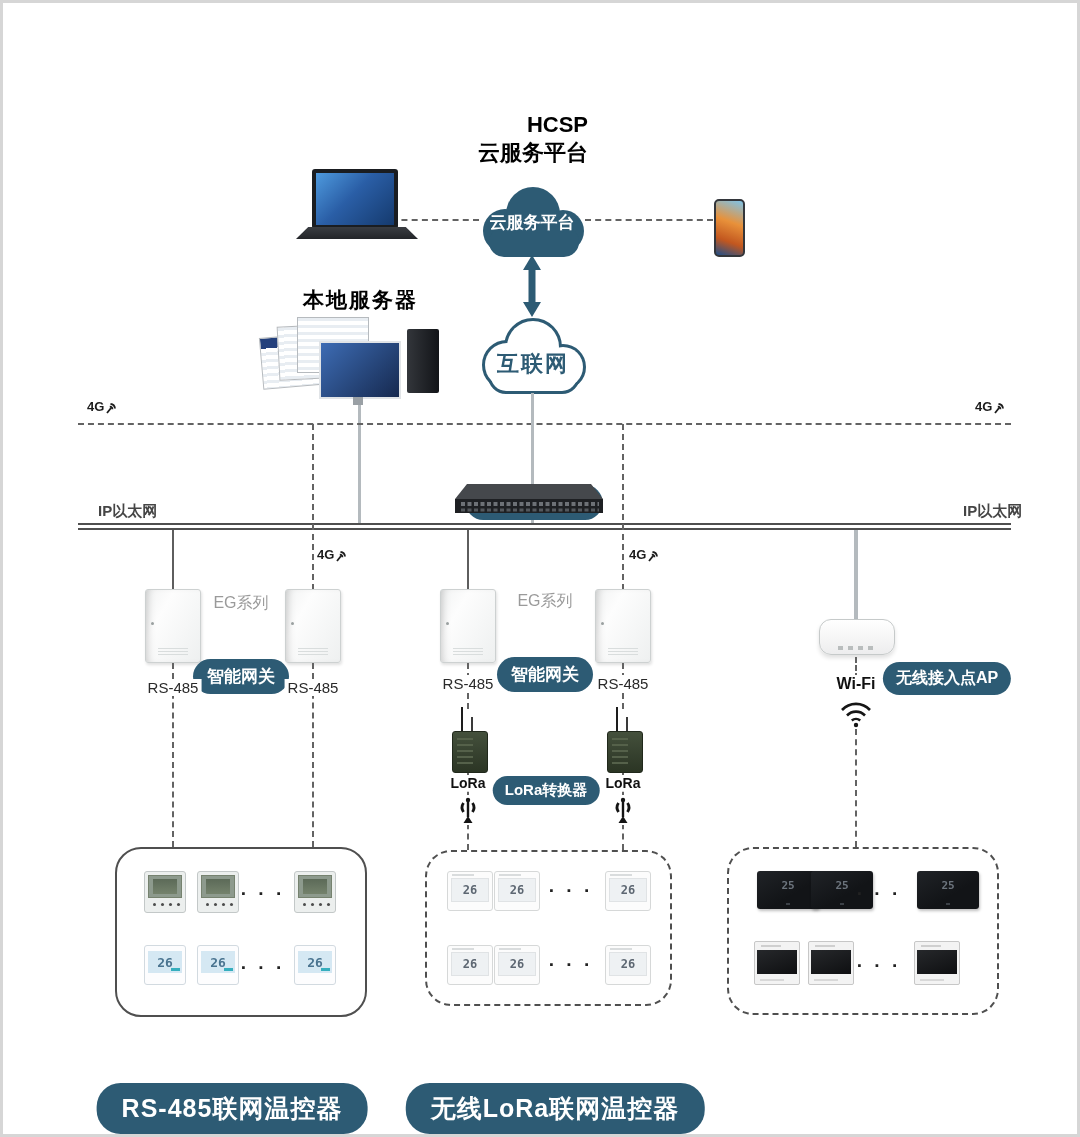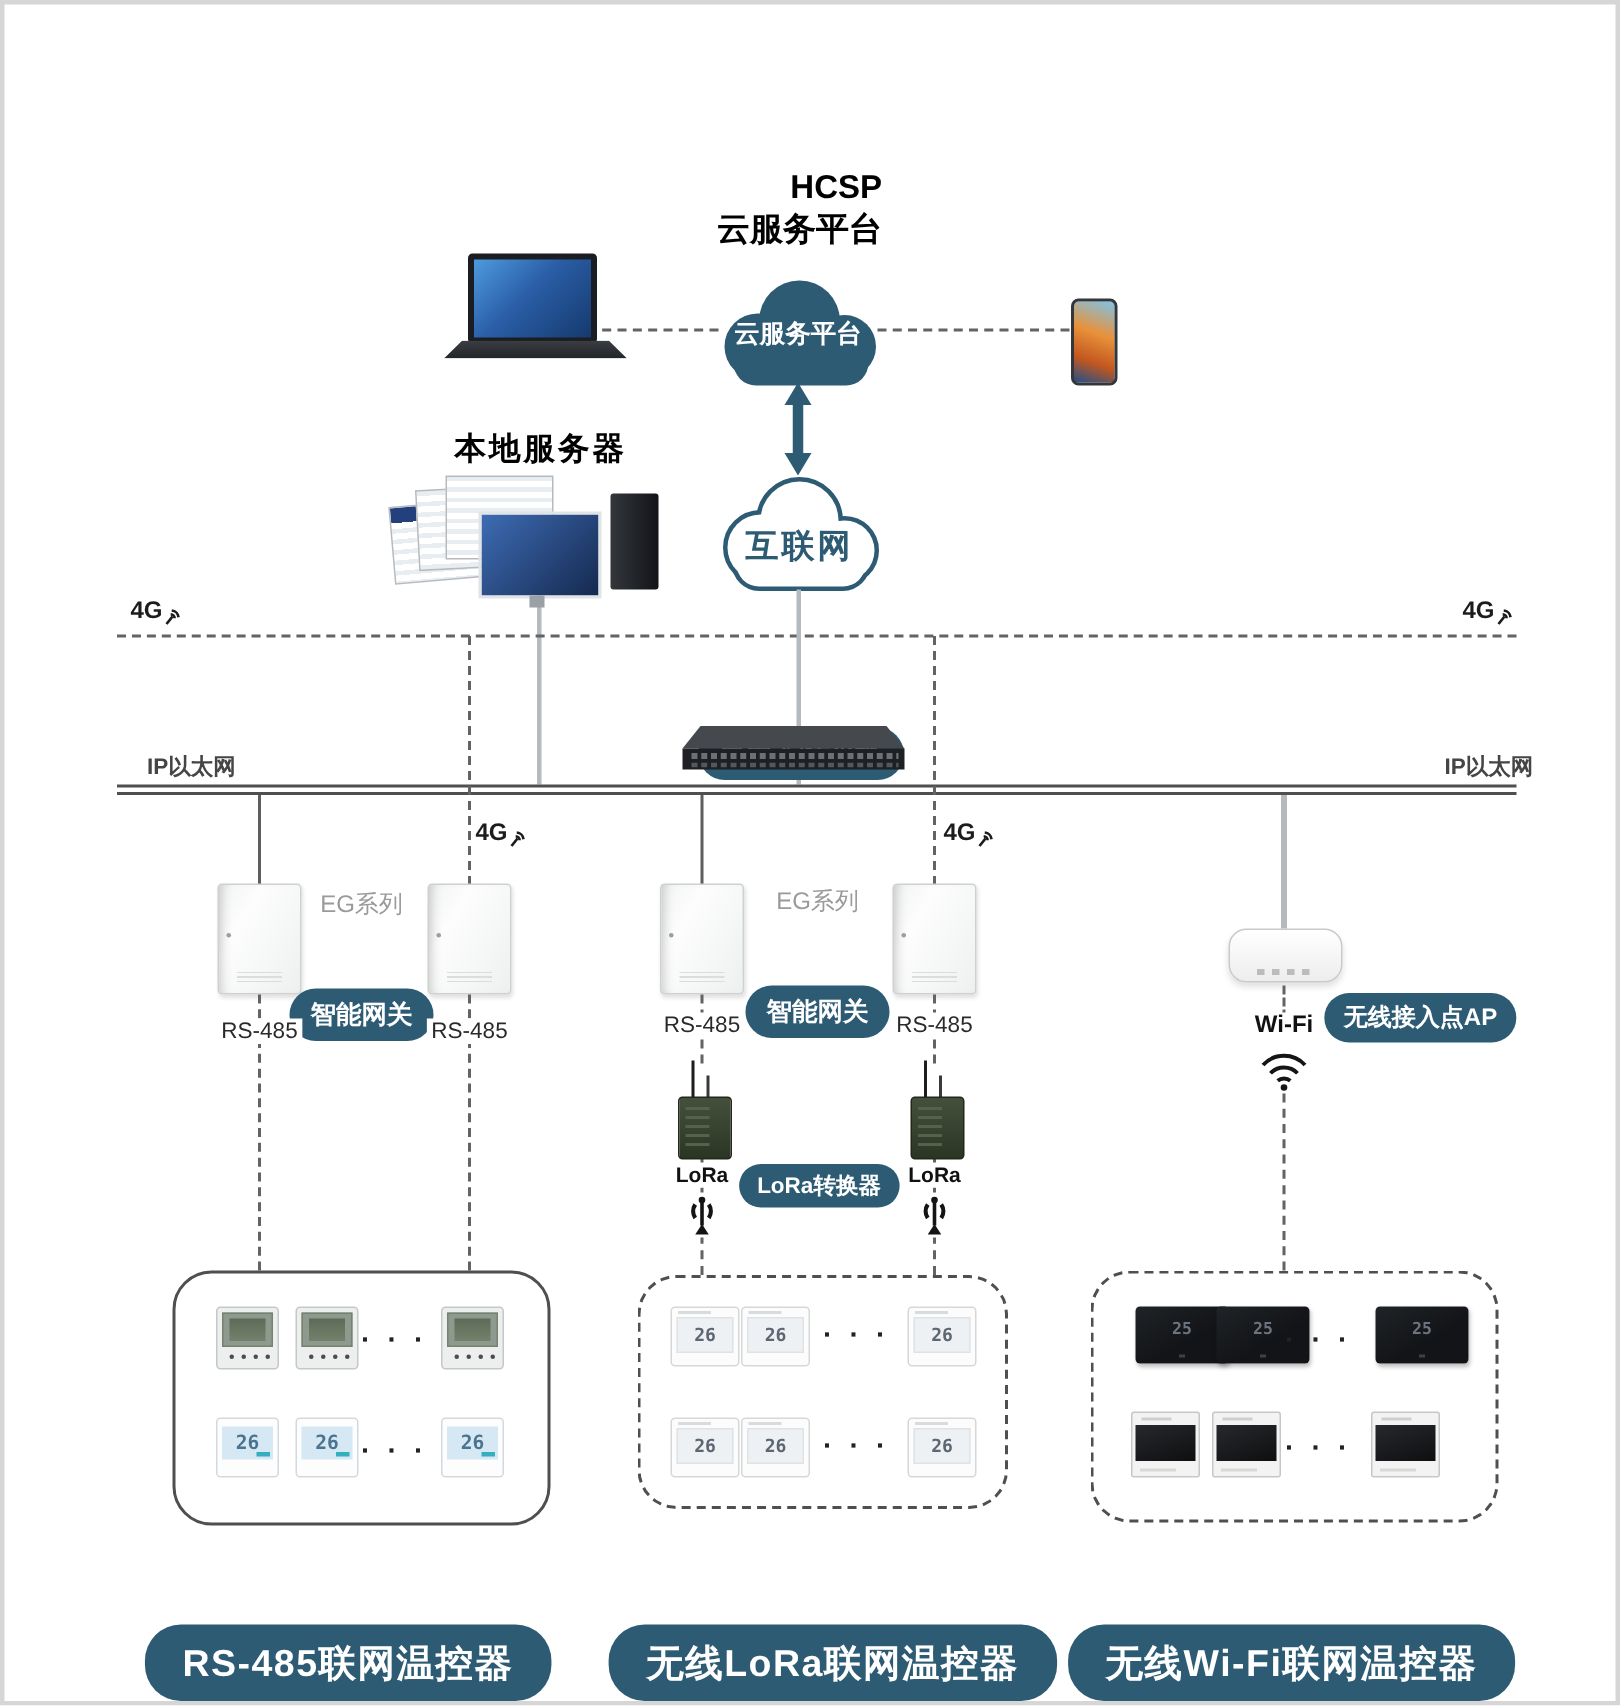--- a/index.html
+++ b/index.html
@@ -10,21 +10,21 @@
   .pill{background:#2d5b74;color:#fff;font-weight:bold;border-radius:20px;white-space:nowrap;text-align:center;margin-top:44px;}
   .vsolid{width:0;border-left:2px solid #5e5e5e;}
   .vlight{background:#b4babe;}
   .vdash{width:0;border-left:2px dashed #636363;}
   .hdash{height:0;border-top:2px dashed #636363;}
   .lbl{white-space:nowrap;}
   .title{font-size:30px;font-weight:bold;color:#3a86c5;letter-spacing:1px;}
   .heading{color:#000000;font-weight:bold;text-align:right;line-height:1.25;}
   .dots{font-weight:bold;font-size:19px;color:#222;letter-spacing:3px;white-space:nowrap;}
   .g4{display:flex;align-items:flex-end;gap:1px;}
-  .g4 .g4txt{font-size:16px;font-weight:bold;color:#1c1c1c;}
+  .g4 .g4txt{font-size:13px;font-weight:bold;color:#1c1c1c;}
   
   .gw{width:54px;height:72px;background:linear-gradient(120deg,#f2f3f3 0%,#fdfdfd 30%,#eef0f0 100%);border:1px solid #cdd1d1;border-radius:3px;box-shadow:inset 7px 0 8px -6px rgba(0,0,0,.22),1px 2px 3px rgba(0,0,0,.12);}
   .gw::before{content:"";position:absolute;left:5px;top:32px;width:3px;height:3px;border-radius:50%;background:#9aa0a0;}
   .gw::after{content:"";position:absolute;left:12px;bottom:7px;width:30px;height:7px;background:repeating-linear-gradient(180deg,#d9dddd 0 1px,transparent 1px 3px);}
   
   .ap{width:74px;height:34px;background:linear-gradient(#ffffff,#ededee);border:1px solid #c6caca;border-radius:12px;box-shadow:0 3px 4px rgba(0,0,0,.12);}
   .ap::after{content:"";position:absolute;left:18px;bottom:4px;width:5px;height:4px;background:#b9bdbd;box-shadow:10px 0 0 #b9bdbd,20px 0 0 #b9bdbd,30px 0 0 #b9bdbd;}
   
   .lconv{width:34px;height:40px;background:linear-gradient(#44503c,#2b3524);border:1px solid #20281b;border-radius:3px;}
   .lconv::after{content:"";position:absolute;left:4px;top:6px;width:16px;height:26px;background:repeating-linear-gradient(180deg,#55614a 0 2px,transparent 2px 6px);}
@@ -340,15 +340,14 @@
         <div class="scr"></div>
       </div>
     <div class="abs dots ctr" style="left:150px;top:106px;">· · ·</div>
     <div class="abs tE" style="left:185px;top:92px;">
         <div class="scr"></div>
       </div>
   </div>
 
   <div class="abs pill ctr bottompill" style="left:229px;top:1036px;">RS-485联网温控器</div>
   <div class="abs pill ctr bottompill" style="left:552px;top:1036px;">无线LoRa联网温控器</div>
-  <div class="abs pill ctr bottompill" style="left:858px;top:1036px;">无线Wi-Fi联网温控器</div>
 
 </div>
 
 </body></html>

